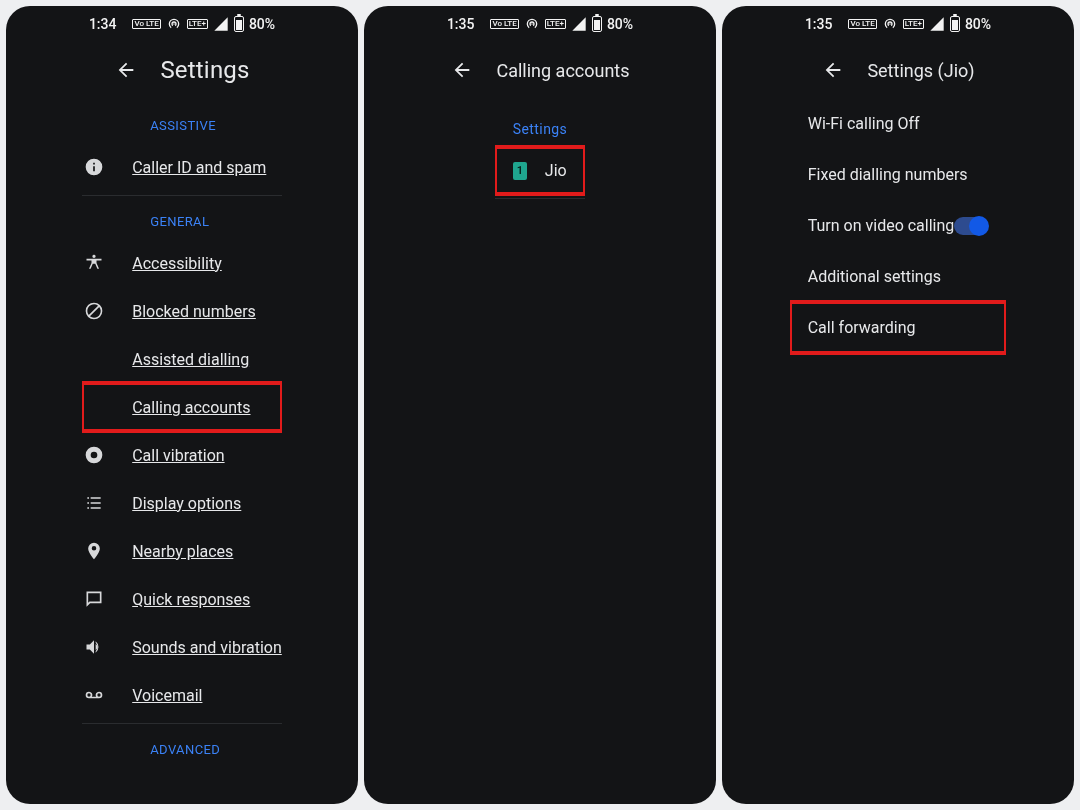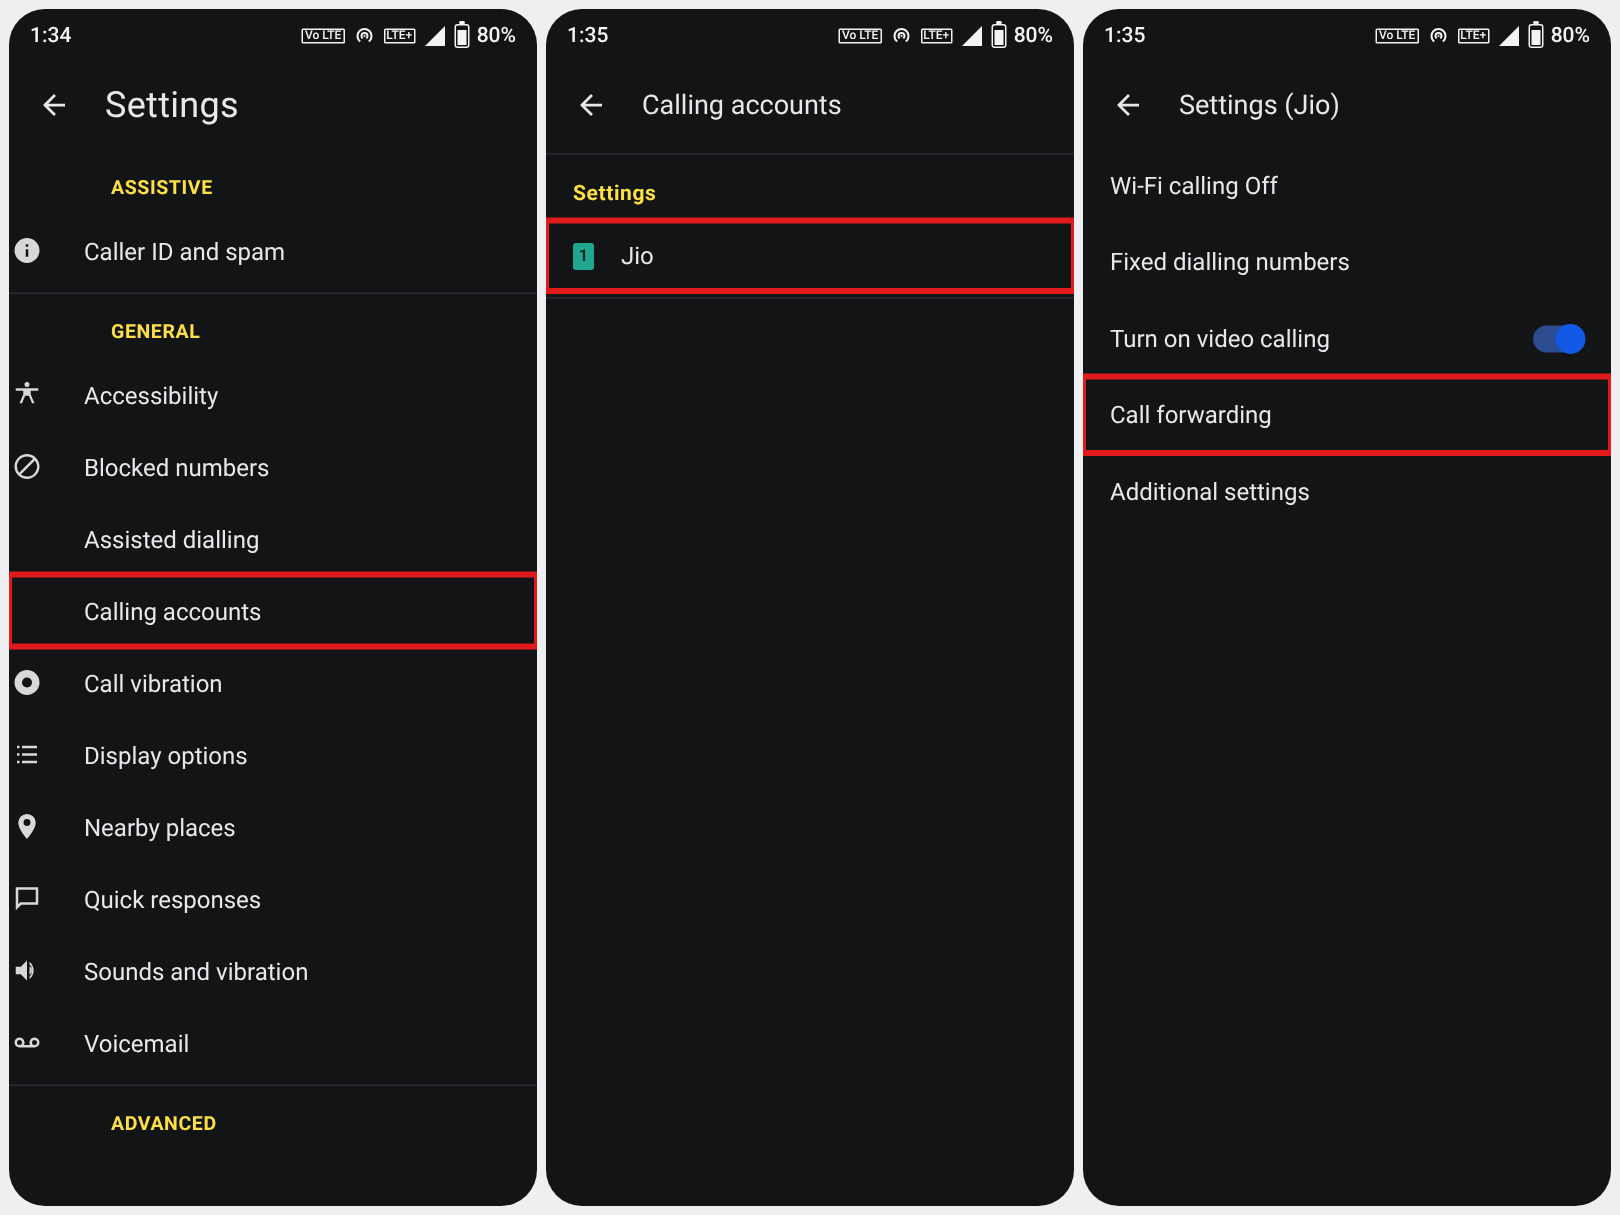--- a/index.html
+++ b/index.html
@@ -14,20 +14,21 @@
   }
   .phone {
     flex: 1;
     background: #131416;
     border-radius: 24px;
     overflow: hidden;
     color: #e7e8ea;
     display: flex;
     flex-direction: column;
     position: relative;
+    align-items: center;
   }
   
   .statusbar {
     height: 36px;
     display: flex;
     align-items: center;
     justify-content: space-between;
     padding: 0 14px;
     font-size: 14px;
     font-weight: 500;
@@ -46,24 +47,24 @@
   .appbar {
     display:flex; align-items:center; gap:22px; padding: 16px 18px 16px 18px;
   }
   .appbar-large { padding: 14px 18px 20px 18px; }
   .back-btn { width:24px; height:24px; display:flex; align-items:center; justify-content:center; }
   .back-btn svg { width:22px; height:22px; fill:#e7e8ea; }
   .appbar-title-large { font-size:24px; font-weight:400; letter-spacing:0.2px;}
   .appbar-title { font-size:18px; font-weight:400; }
   
   .list { flex:1; overflow:hidden; }
-  .section-label { color:#fde047; font-size:13px; font-weight:700; letter-spacing:0.4px; padding: 14px 18px 10px 68px; }
+  .section-label { color:#3b82f6; font-size:13px; font-weight:400; letter-spacing:0.4px; padding: 14px 18px 10px 68px; }
   .section-label.tight { padding-left:18px; font-size:14px; }
   .row {
-    display:flex; align-items:center; min-height:48px; padding:12px 0; gap:26px;
+    display:flex; align-items:center; min-height:48px; padding:12px 0; gap:26px;text-decoration:underline;
   }
   .row .icon { width:24px; display:flex; justify-content:center; }
   .row .icon svg { width:20px; height:20px; fill:#d7d8da; }
   .row .icon.spacer { width:24px; }
   .row .label { font-size:16px; color:#e7e8ea; }
   .divider { height:1px; background:#2a2c2f; margin:4px 0;}
   .highlight { outline:4px solid #e11b1b; outline-offset:-2px; }
   .toggle {
     margin-left:auto; width:34px; height:18px; background:#2d4b8f; border-radius:10px; position:relative;
   }
@@ -274,20 +275,20 @@
         <span class="sublabel">Off</span>
       </div>
     </div>
     <div class="row-no-icon">
       <span class="label">Fixed dialling numbers</span>
     </div>
     <div class="row-no-icon" style="display:flex;align-items:center;">
       <span class="label">Turn on video calling</span>
       <span class="toggle"></span>
     </div>
+    <div class="row-no-icon">
+      <span class="label">Additional settings</span>
+    </div>
     <div class="row-no-icon highlight">
       <span class="label">Call forwarding</span>
     </div>
-    <div class="row-no-icon">
-      <span class="label">Additional settings</span>
-    </div>
   </div>
 </div>
 
 </body></html>

